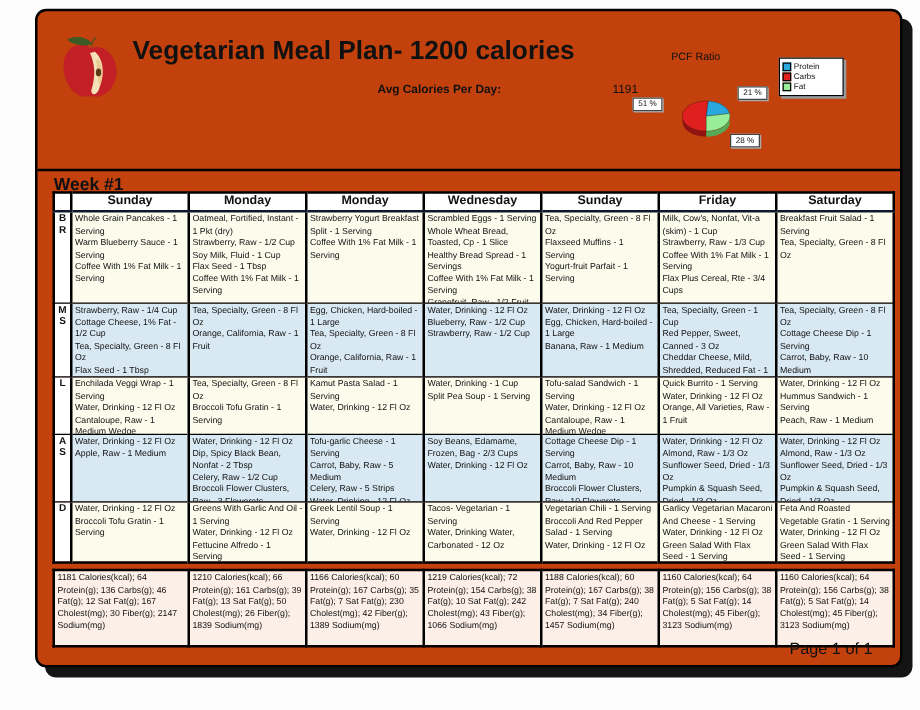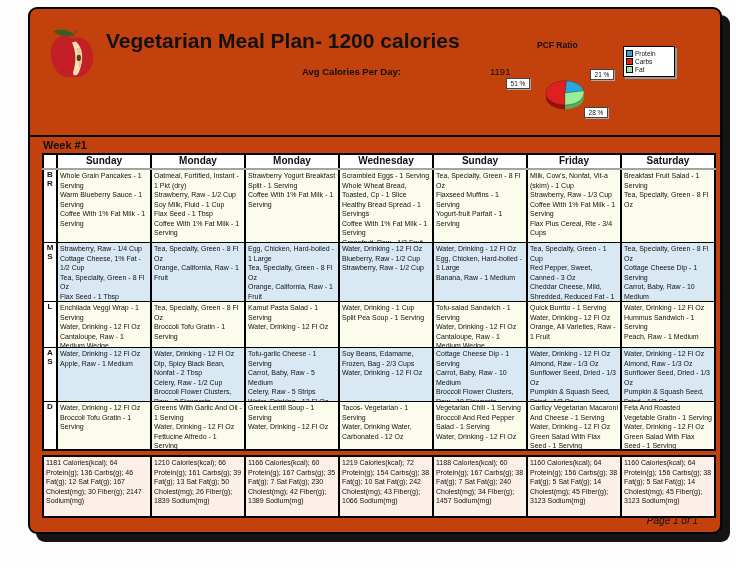--- a/index.html
+++ b/index.html
@@ -14,49 +14,49 @@
   }
   
   .logo{position:absolute;left:14px;top:16px;width:58px;height:60px;}
   .doc-title{position:absolute;left:76px;top:20px;font-size:21px;font-weight:bold;letter-spacing:0;}
   .stats{position:absolute;left:272px;top:51px;font-size:9.5px;}
   .stat-row{display:flex;height:17px;align-items:flex-end;}
   .stat-label{width:148px;font-weight:bold;}
   .stat-value{font-weight:normal;margin-left:40px;}
   
   .chart{position:absolute;left:455px;top:22px;width:232px;height:108px;}
-  .chart-title{position:absolute;left:52px;top:9px;font-size:8.5px;font-weight:bold;}
+  .chart-title{position:absolute;left:52px;top:9px;font-size:8.5px;font-weight:normal;}
   .legend{
     position:absolute;left:138px;top:15px;width:46px;background:#fff;
     border:1px solid #000;box-shadow:2px 2px 0 #9a9a9a;padding:2px 2px;
   }
   .legend-item{display:flex;align-items:center;height:7px;margin:1px 0;}
   .legend-swatch{width:5px;height:5px;border:1px solid #000;margin-right:2px;flex:none;}
   .sw-protein{background:#29a8e0;}
   .sw-carbs{background:#e01f1f;}
   .sw-fat{background:#98ed98;}
   .legend-label{font-size:6.5px;line-height:7px;}
   .pie{position:absolute;left:50px;top:41px;width:60px;height:44px;}
   .pct{
     position:absolute;background:#fff;border:1px solid #444;box-shadow:1px 1px 0 #aaa;
     font-size:6.5px;line-height:9px;width:22px;text-align:center;
   }
   .pct-carbs{left:21px;top:47px;}
   .pct-protein{left:105px;top:38px;}
   .pct-fat{left:99px;top:76px;}
   
   .hr{position:absolute;left:0;top:126px;width:100%;height:2px;background:#000;}
-  .week{position:absolute;left:13px;top:130px;font-size:11px;font-weight:bold;}
+  .week{position:absolute;left:13px;top:130px;font-size:14px;font-weight:bold;}
   
   .tablewrap{position:absolute;left:12px;top:144px;width:672px;}
   table{border-collapse:collapse;table-layout:fixed;width:672px;}
   table.plan{border:2px solid #000;}
   table.plan td{border-left:2px solid #000;border-top:1px solid #000;padding:0;vertical-align:top;}
   table.plan td.rlabel{border-left:1px solid #000;}
-  table.plan tr.dayhead td{border-top:none;border-bottom:2px solid #a3a3a3;}
+  table.plan tr.dayhead td{border-top:none;border-bottom:2px solid #0f172a;}
   col.clabel{width:14px;}
   col.cday{width:94px;}
   col.cwide{width:108px;}
   .dayhead td{
     text-align:center;font-weight:bold;font-size:10px;height:13px;
     vertical-align:middle;background:#fff;
   }
   .rlabel{
     background:#fff;font-weight:bold;font-size:8px;line-height:9px;
     white-space:pre-line;text-align:center;padding-top:1px;
@@ -68,21 +68,21 @@
   .row-b .cellbox{max-height:70px;height:70px;}
   .row-ms .cellbox{max-height:56px;height:56px;}
   .row-l .cellbox{max-height:43px;height:43px;}
   .row-as .cellbox{max-height:51px;height:51px;}
   .row-d .cellbox{max-height:45px;height:45px;}
   .cream{background:#fcfcec;}
   .blue{background:#d9e9f3;}
   table.totals{margin-top:4px;border:2px solid #000;}
   table.totals td{border:2px solid #000;background:#fcefe8;vertical-align:top;padding:0;}
   .totbox{font-size:7px;line-height:9.5px;padding:1px 2px;max-height:57px;height:57px;overflow:hidden;}
-  .footer{position:absolute;right:22px;bottom:6px;font-size:10px;font-style:italic;}
+  .footer{position:absolute;right:22px;bottom:6px;font-size:13px;}
 </style>
 </head>
 <body>
 
 <div class="page">
 
   <svg class="logo" viewBox="0 0 60 60">
     <path d="M30 13 C20 6, 7 12, 7 28 C7 43, 17 54, 26 53 C29 52.6, 31 52.6, 33 53 C41 54, 50 46, 51 34 C52 22, 42 8, 30 13 Z" fill="#c22026"></path>
     <path d="M33 16 C40 22, 42 34, 36 48 C34 52, 30 52, 30 48 C34 36, 33 26, 29 17 Z" fill="#f6e2b8"></path>
     <path d="M36 22 C40 28, 40 38, 37 44 C35 40, 35 28, 34 23 Z" fill="#e8c98e"></path>

